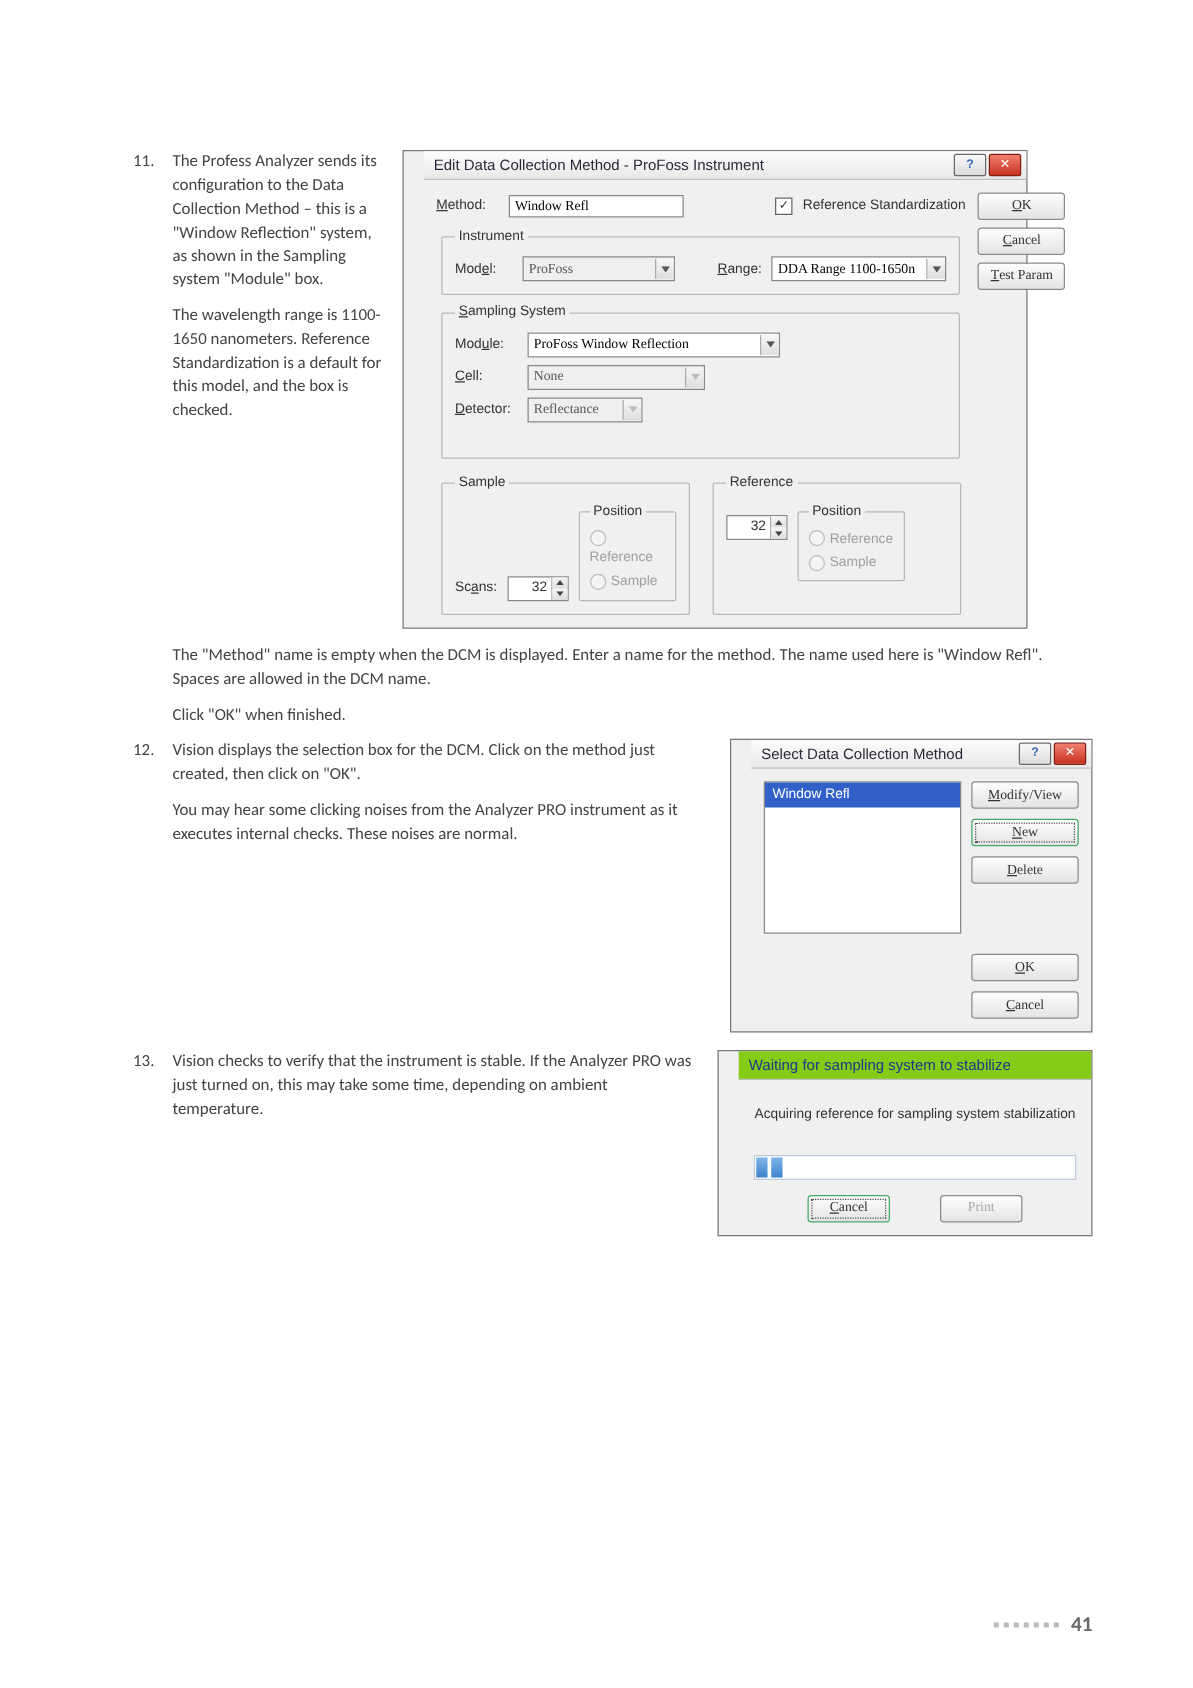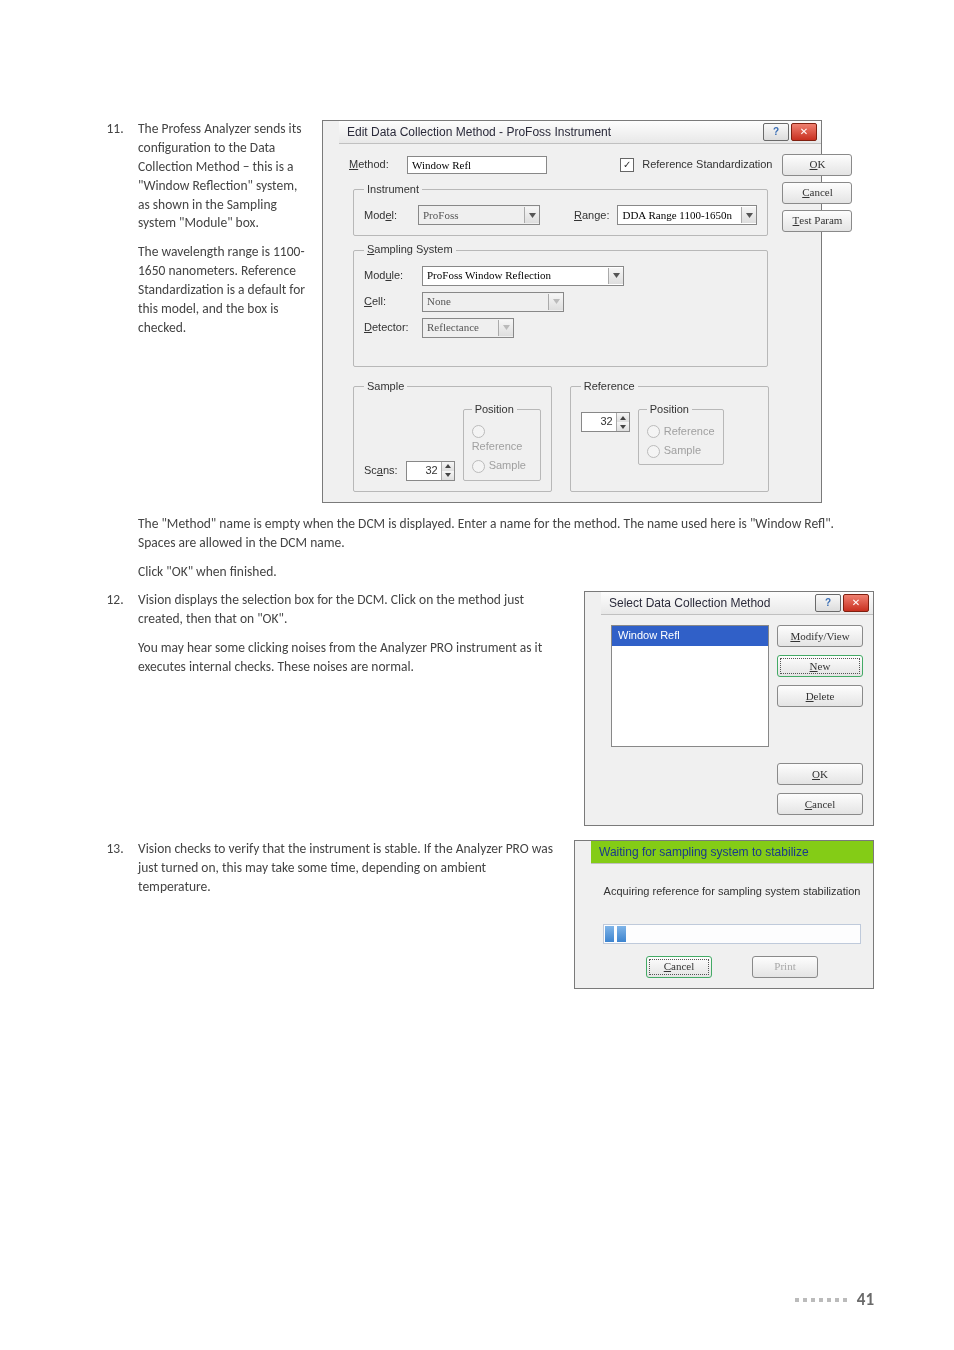--- a/index.html
+++ b/index.html
@@ -348,21 +348,21 @@
   <div class="para">Click "OK" when finished.</div>
 </div>
 
 <ol class="main-list" style="margin-top:6px;">
 
 <li>
   <div class="num">12.</div>
   <div class="body">
     <div class="row12">
       <div class="text-col">
-        <div class="para">Vision displays the selection box for the DCM. Click on the method just created, then that on "OK".</div>
+        <div class="para">Vision displays the selection box for the DCM. Click on the method just created, then click on "OK".</div>
         <div class="para">You may hear some clicking noises from the Analyzer PRO instrument as it executes internal checks. These noises are normal.</div>
       </div>
 
       <div class="dlg dlg2">
         <div class="titlebar">
           <span class="title">Select Data Collection Method</span>
           <div class="ticons">
             <div class="tbtn help">?</div>
             <div class="tbtn close">✕</div>
           </div>

